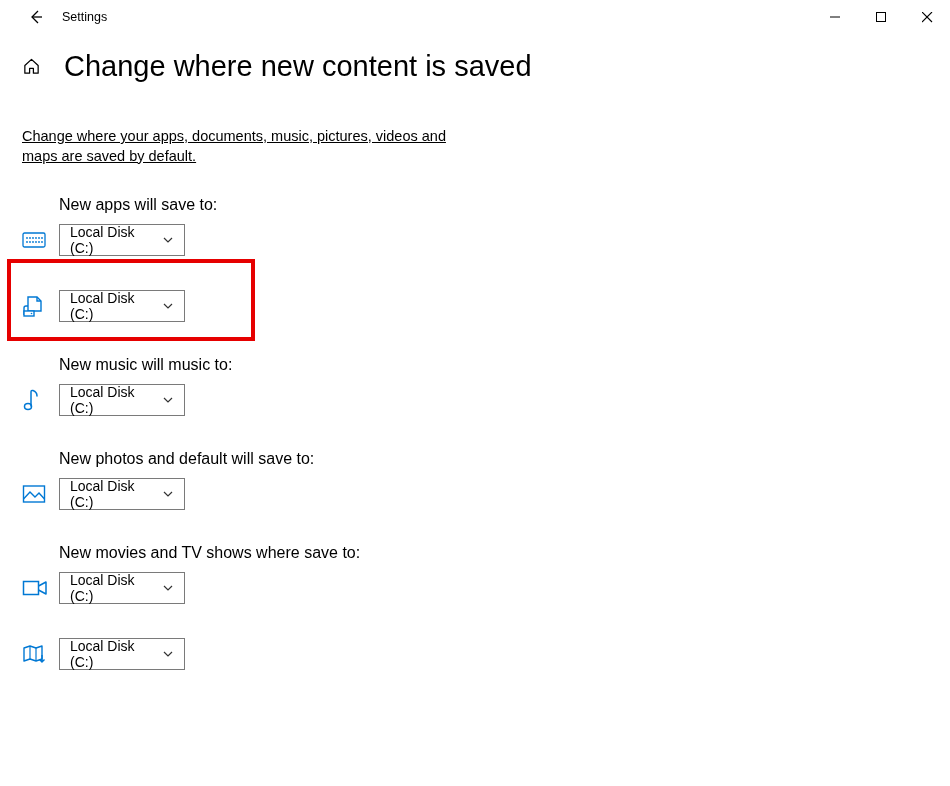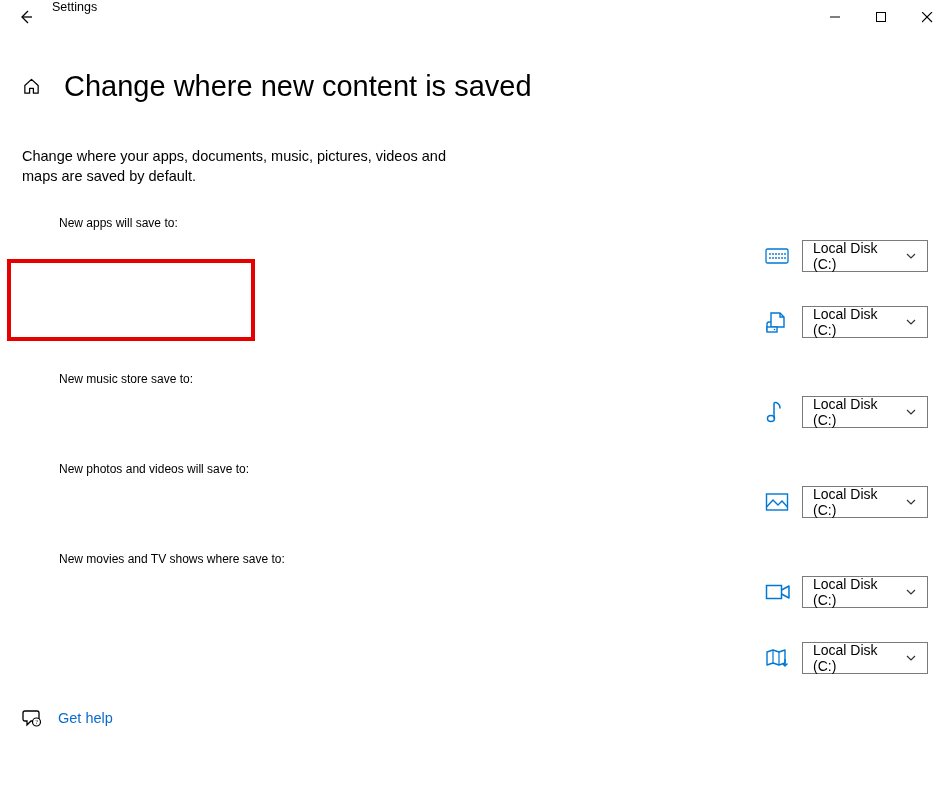--- a/index.html
+++ b/index.html
@@ -9,21 +9,22 @@
     font-size: 14px;
     color: #000;
     background: #fff;
     width: 950px;
     height: 786px;
     overflow: hidden;
   }
   .titlebar {
     height: 34px;
     display: flex;
-    padding-left: 10px;
+    align-items: center;
+    padding-left: 20px;
   }
   .titlebar .back {
     width: 32px;
     display: flex;
     align-items: center;
     justify-content: center;
     cursor: default;
   }
   .titlebar .title {
     font-size: 12.5px;
@@ -40,54 +41,54 @@
     display: flex;
     align-items: center;
     justify-content: center;
   }
   .content {
     padding: 8px 22px 0 22px;
   }
   .heading-row {
     display: flex;
     align-items: center;
-    margin-top: 28px;
+    margin-top: 8px;
   }
   .home-icon {
     width: 22px;
     display: flex;
     justify-content: flex-start;
     margin-right: 20px;
   }
   h1 {
     font-weight: 400;
     font-size: 29px;
     margin: 0;
   }
   .desc {
     margin-top: 44px;
     font-size: 14.5px;
     line-height: 1.35;
     max-width: 450px;
+    text-decoration: underline;
   }
   .settings-list {
     margin-top: 30px;
   }
   .setting-block {
     margin-bottom: 34px;
   }
   .setting-label {
-    font-size: 12px;
+    font-size: 16px;
     margin-left: 37px;
     margin-bottom: 10px;
   }
   .setting-row {
     display: flex;
     align-items: center;
-    justify-content: flex-end;
   }
   .setting-row .icon {
     width: 37px;
     display: flex;
     justify-content: flex-start;
   }
   .dropdown {
     border: 1px solid #7a7a7a;
     height: 32px;
     width: 126px;
@@ -221,41 +222,41 @@
           <span class="chev">
             <svg width="12" height="12" viewBox="0 0 12 12">
                 <path d="M2 4 L6 8 L10 4" fill="none" stroke="#333" stroke-width="1.2"></path>
               </svg>
           </span>
         </div>
       </div>
     </div>
 
     <div class="setting-block">
-      <div class="setting-label">New music store save to:</div>
+      <div class="setting-label">New music will music to:</div>
       <div class="setting-row">
         <div class="icon">
           <svg width="20" height="24" viewBox="0 0 20 24">
             <path d="M9 18 V4 Q9 2 11 2.5 Q15 4 15 8" fill="none" stroke="#0078d4" stroke-width="1.5" stroke-linecap="round"></path>
             <ellipse cx="6" cy="18.5" rx="3.5" ry="3" fill="none" stroke="#0078d4" stroke-width="1.5"></ellipse>
           </svg>
         </div>
         <div class="dropdown">
           <span>Local Disk (C:)</span>
           <span class="chev">
             <svg width="12" height="12" viewBox="0 0 12 12">
                 <path d="M2 4 L6 8 L10 4" fill="none" stroke="#333" stroke-width="1.2"></path>
               </svg>
           </span>
         </div>
       </div>
     </div>
 
     <div class="setting-block">
-      <div class="setting-label">New photos and videos will save to:</div>
+      <div class="setting-label">New photos and default will save to:</div>
       <div class="setting-row">
         <div class="icon">
           <svg width="24" height="20" viewBox="0 0 24 20">
             <rect x="1.5" y="2" width="21" height="16" fill="none" stroke="#0078d4" stroke-width="1.4"></rect>
             <path d="M1.5 15 L8 8 L13 13 L17 9 L22.5 15" fill="none" stroke="#0078d4" stroke-width="1.4"></path>
           </svg>
         </div>
         <div class="dropdown">
           <span>Local Disk (C:)</span>
           <span class="chev">
@@ -303,26 +304,16 @@
             <svg width="12" height="12" viewBox="0 0 12 12">
                 <path d="M2 4 L6 8 L10 4" fill="none" stroke="#333" stroke-width="1.2"></path>
               </svg>
           </span>
         </div>
       </div>
     </div>
 
   </div>
 
-  <div class="help-row">
-    <div class="icon">
-      <svg width="20" height="20" viewBox="0 0 20 20">
-        <path d="M3 3 H15 Q17 3 17 5 V11 Q17 13 15 13 H9 L5 17 V13 H3 Q1 13 1 11 V5 Q1 3 3 3 Z" fill="none" stroke="#000" stroke-width="1.3"></path>
-        <circle cx="14.5" cy="14" r="4" fill="#fff" stroke="#000" stroke-width="1.2"></circle>
-        <text x="14.5" y="16.2" font-size="6" text-anchor="middle" fill="#000" font-family="Segoe UI">?</text>
-      </svg>
-    </div>
-    <span class="help-link">Get help</span>
-  </div>
 
 </div>
 
 <div class="highlight"></div>
 
 </body></html>

